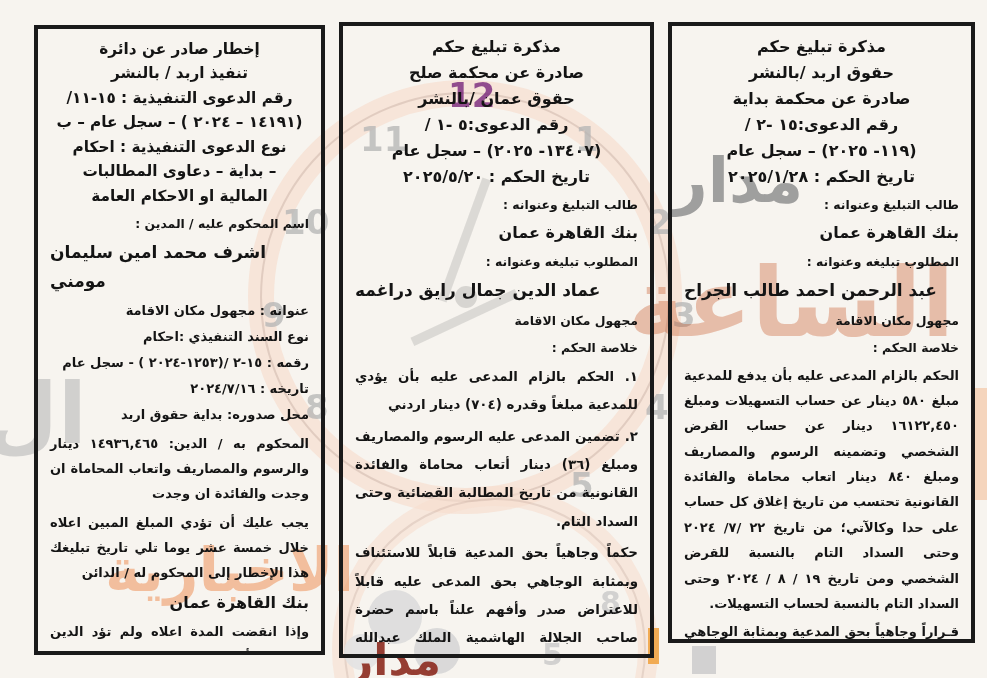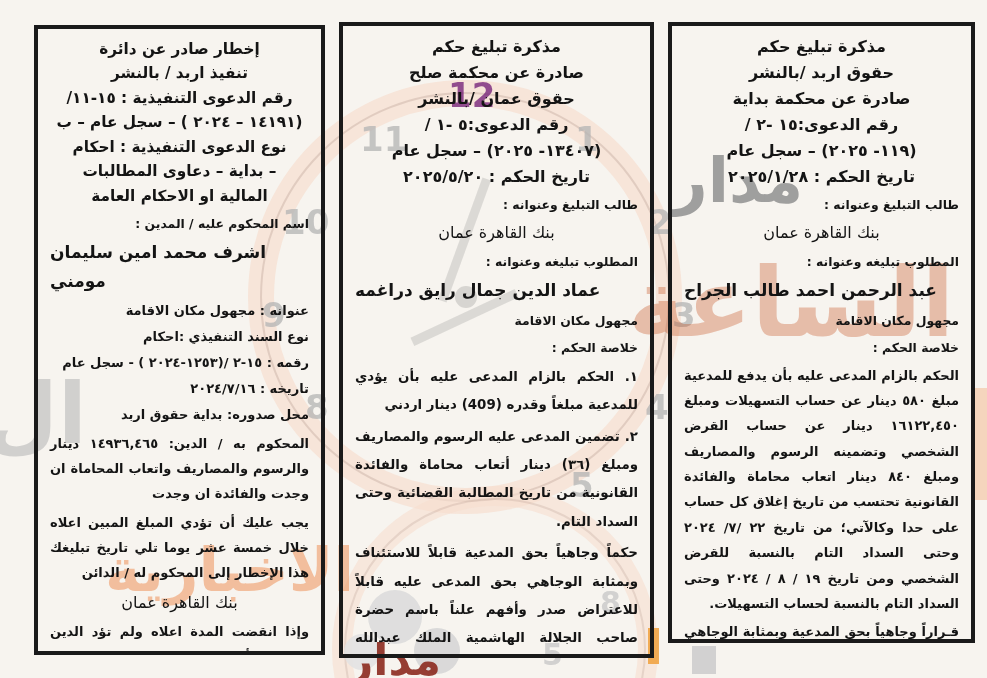--- a/index.html
+++ b/index.html
@@ -30,21 +30,21 @@
     overflow:hidden;
     direction:rtl;
   }
   .n0{width:307px;height:621px;}
   .n1{width:315px;height:636px;}
   .n2{width:291px;height:630px;margin-top:3px;}
   .blk{color:#141414;}
   .h{font-size:16px;font-weight:bold;text-align:center;line-height:1.62;}
   .n2 .h{font-size:15.3px;line-height:1.6;}
   .label{font-size:12.4px;font-weight:bold;text-align:right;line-height:1.9;margin:4px 0 2px;}
-  .center{font-size:16px;font-weight:normal;text-align:center;line-height:1.7;margin:2px 0;}
+  .center{font-size:16px;font-weight:bold;text-align:right;line-height:1.7;margin:2px 0;}
   .name{font-size:17px;font-weight:bold;text-align:left;line-height:1.7;margin:2px 0;}
   .para{font-size:13px;font-weight:bold;text-align:justify;line-height:1.95;margin:3px 0;}
   .line{font-size:13px;font-weight:bold;text-align:right;line-height:2.0;}
   .loose .para{font-size:13.4px;line-height:2.12;}
 </style>
 </head>
 <body>
 
 <div class="page">
   <div class="wm">
@@ -102,21 +102,21 @@
         <div class="blk h">حقوق عمان /بالنشر</div>
         <div class="blk h">رقم الدعوى:٥ -١ /</div>
         <div class="blk h">(١٣٤٠٧- ٢٠٢٥) – سجل عام</div>
         <div class="blk h">تاريخ الحكم : ٢٠٢٥/٥/٢٠</div>
         <div class="blk label">طالب التبليغ وعنوانه :</div>
         <div class="blk center">بنك القاهرة عمان</div>
         <div class="blk label">المطلوب تبليغه وعنوانه :</div>
         <div class="blk name">عماد الدين جمال رايق دراغمه</div>
         <div class="blk label">مجهول مكان الاقامة</div>
         <div class="blk label">خلاصة الحكم :</div>
-        <div class="blk para">١. الحكم بالزام المدعى عليه بأن يؤدي للمدعية مبلغاً وقدره (409) دينار اردني</div>
+        <div class="blk para">١. الحكم بالزام المدعى عليه بأن يؤدي للمدعية مبلغاً وقدره (٧٠٤) دينار اردني</div>
         <div class="blk para">٢. تضمين المدعى عليه الرسوم والمصاريف ومبلغ (٣٦) دينار أتعاب محاماة والفائدة القانونية من تاريخ المطالبة القضائية وحتى السداد التام.</div>
         <div class="blk para">حكماً وجاهياً بحق المدعية قابلاً للاستئناف وبمثابة الوجاهي بحق المدعى عليه قابلاً للاعتراض صدر وأفهم علناً باسم حضرة صاحب الجلالة الهاشمية الملك عبدالله الثاني ابن الحسين المعظم ( حفظه الله ورعاه )</div>
       </div>
     <div class="notice n2">
         <div class="blk h">إخطار صادر عن دائرة</div>
         <div class="blk h">تنفيذ اربد / بالنشر</div>
         <div class="blk h">رقم الدعوى التنفيذية : ١٥-١١/</div>
         <div class="blk h">(١٤١٩١ – ٢٠٢٤ ) – سجل عام – ب</div>
         <div class="blk h">نوع الدعوى التنفيذية : احكام</div>
         <div class="blk h">– بداية – دعاوى المطالبات</div>

